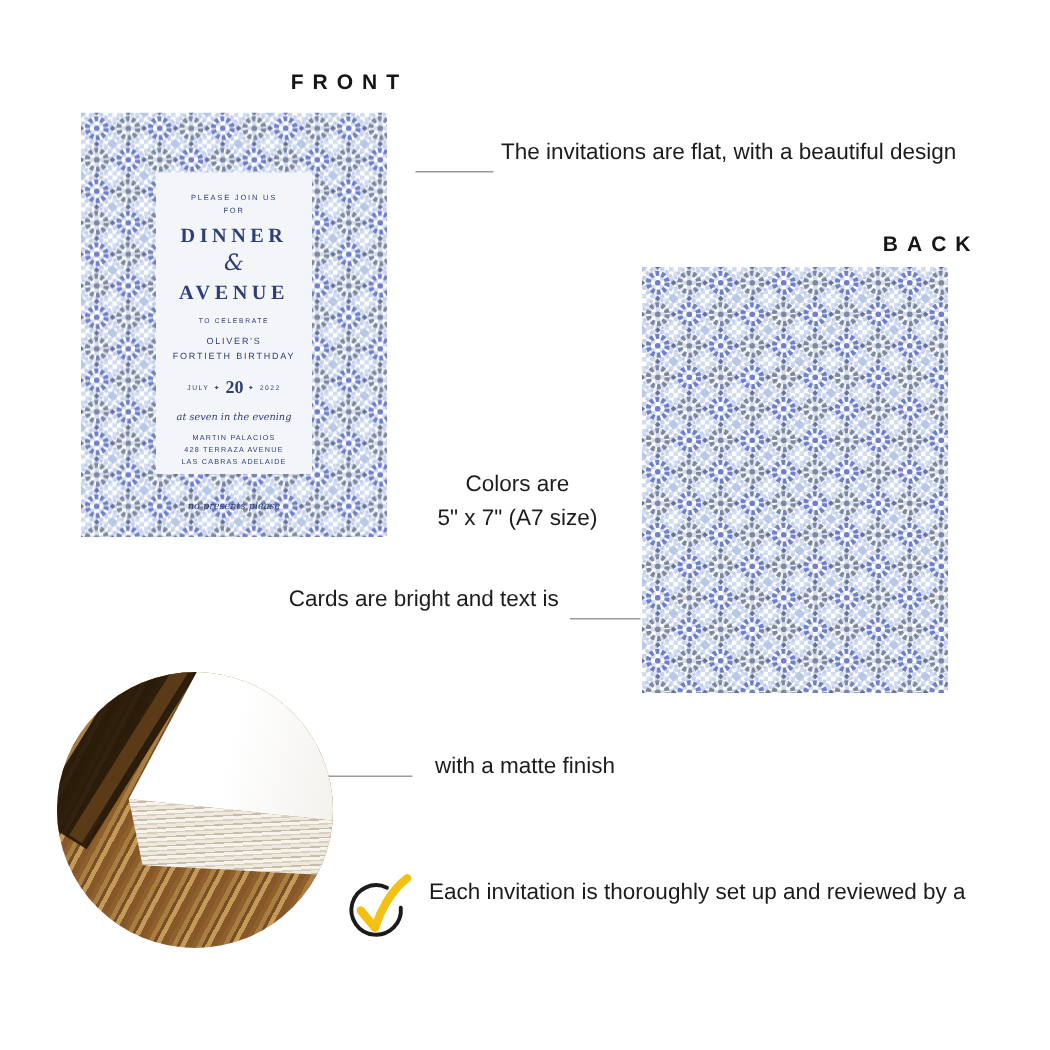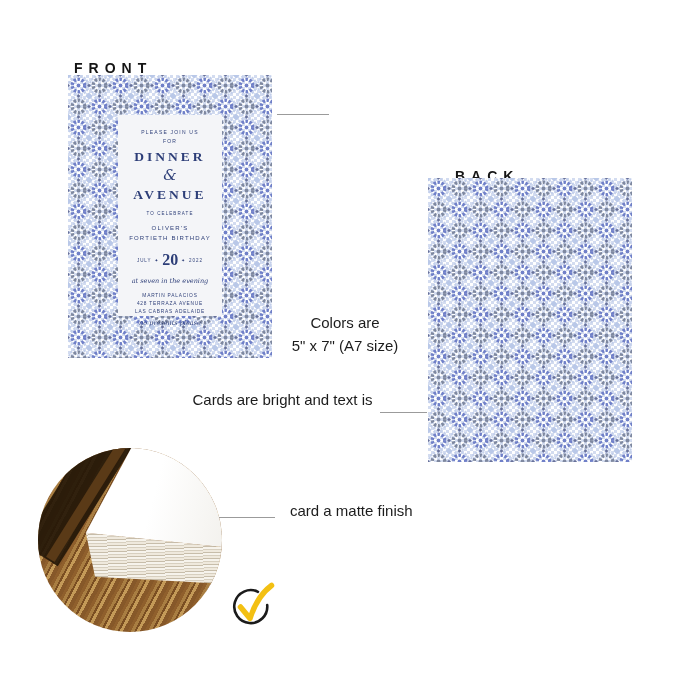--- a/index.html
+++ b/index.html
@@ -2,47 +2,47 @@
 <html><head>
 <meta charset="utf-8">
 <style>
   html,body{margin:0;padding:0;}
   body{
     width:700px;height:700px;position:relative;background:#ffffff;
     font-family:"Liberation Sans", sans-serif;color:#1e1e1e;overflow:hidden;
   }
   .section-label{
     position:absolute;font-weight:bold;font-size:14px;letter-spacing:6px;
-    color:#151515;text-align:left;text-indent:6px;margin-top:14px;
+    color:#151515;text-align:right;text-indent:6px;
   }
   #front-label{left:68px;top:46px;width:204px;}
   #back-label{left:449px;top:154px;width:204px;}
 
   .card{position:absolute;background:#fff;}
-  #front-card{left:68px;top:75px;width:204px;height:283px;}
+  #front-card{left:54px;top:75px;width:204px;height:283px;}
   #back-card{left:428px;top:178px;width:204px;height:284px;}
   .card svg.fill{display:block;}
 
   
   .panel{
     position:absolute;left:50px;top:40px;width:104px;height:201px;
     background:#f4f5f8;display:flex;flex-direction:column;align-items:center;
     text-align:center;color:#2d3e78;
   }
   .intro{font-size:5px;letter-spacing:1.2px;margin-top:13px;line-height:1.8;}
   .title-word{font-family:"Liberation Serif", serif;font-size:13.5px;letter-spacing:3px;font-weight:bold;margin-top:3px;}
   .amp{font-family:"DejaVu Serif", serif;font-style:italic;font-size:15px;line-height:1;margin:3px 0 1px 0;}
   .celebrate{font-size:4.5px;letter-spacing:1.1px;margin-top:8px;}
   .honoree{font-size:6px;letter-spacing:1.2px;margin-top:7px;line-height:1.7;}
   .date-line{margin-top:8px;display:flex;align-items:center;gap:3px;font-size:4.5px;letter-spacing:1px;}
-  .date-day{font-family:"Liberation Serif", serif;font-size:16px;font-weight:bold;letter-spacing:0;}
+  .date-day{font-family:"Liberation Serif", serif;font-size:12px;font-weight:bold;letter-spacing:0;}
   .diamond{font-size:4.5px;}
   .script{font-family:"DejaVu Serif", serif;font-style:italic;font-size:6.5px;margin-top:8px;color:#2d3e78;}
   .address{font-size:4.8px;letter-spacing:0.8px;line-height:1.6;margin-top:7px;}
-  .note{margin-top:4px;}
+  .note{margin-top:21px;}
 
   .connector{position:absolute;height:1px;background:#9b9b9b;}
   #line-flat{left:277px;top:114px;width:52px;}
   #line-colors{left:380px;top:412px;width:47px;}
   #line-stock{left:197px;top:517px;width:78px;}
 
   .note-text{position:absolute;font-size:15px;color:#1c1c1c;line-height:1.55;}
   .note-text div{white-space:nowrap;}
   #ann-flat{left:334px;top:90px;}
   #ann-size{left:270px;top:311px;width:150px;text-align:center;}
@@ -180,41 +180,43 @@
   <svg class="fill" width="204" height="284">
     <rect width="204" height="284" fill="url(#tiles)"></rect>
   </svg>
 </div>
 
 <div class="connector" id="line-flat"></div>
 <div class="connector" id="line-colors"></div>
 <div class="connector" id="line-stock"></div>
 
 <div class="note-text" id="ann-flat">
+  <div>The invitations are flat, with a beautiful design</div>
 </div>
 
 <div class="note-text" id="ann-size">
   <div>Colors are</div>
   <div>5" x 7" (A7 size)</div>
 </div>
 
 <div class="note-text" id="ann-colors">
   <div>Cards are bright and text is</div>
 </div>
 
 <div class="photo">
   <div class="dark-edge"></div>
   <div class="mid-edge"></div>
   <div class="sheet-side"></div>
   <div class="sheet-top"></div>
 </div>
 
 <div class="note-text" id="ann-stock">
-  <div>card a matte finish</div>
+  <div>with a matte finish</div>
 </div>
 
 <svg class="check-icon" viewBox="0 0 54 54">
   <path d="M 39.2 28.1 A 16.5 16.5 0 1 1 30 14.8" fill="none" stroke="#1b1b1b" stroke-width="2.6" stroke-linecap="round"></path>
   <path d="M 12.5 30 L 22 41.5 C 25 32 32 17 43.5 8.5" fill="none" stroke="#f3c013" stroke-width="5.5" stroke-linecap="round" stroke-linejoin="round"></path>
 </svg>
 
 <div class="note-text" id="ann-review">
+  <div>Each invitation is thoroughly set up and reviewed by a</div>
 </div>
 
 </body></html>

